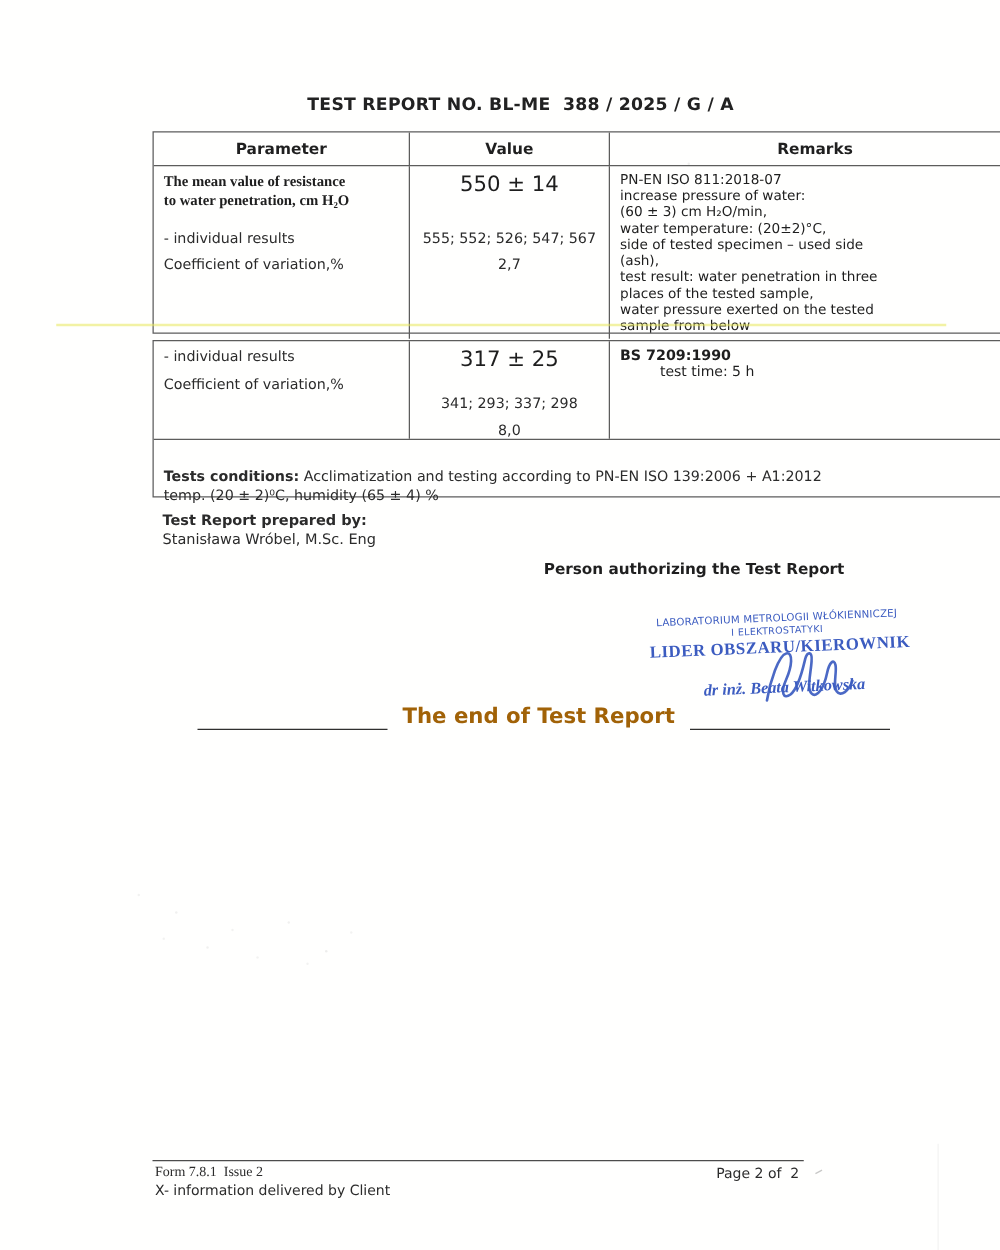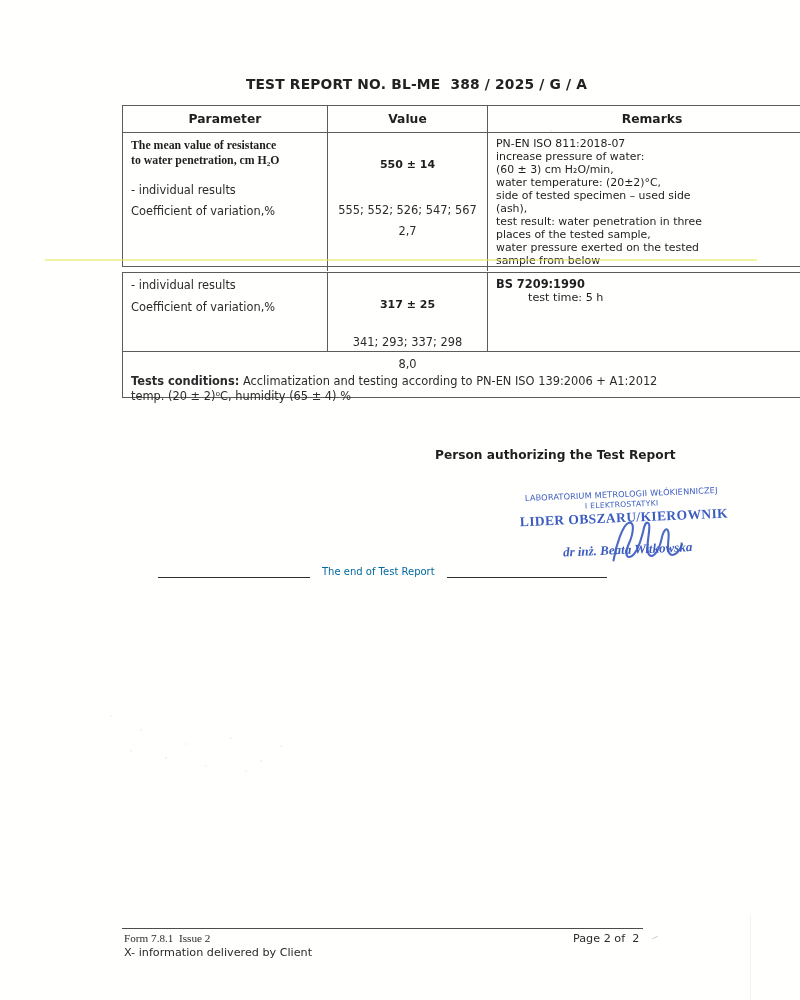--- a/index.html
+++ b/index.html
@@ -33,21 +33,21 @@
   .hcell {
     border-bottom: 1.2px solid #5c5c5c;
     display: flex; align-items: center; justify-content: center;
     font-weight: bold; font-size: 12.3px; color: #1f1f1f;
   }
   .coldiv { border-right: 1.2px solid #5c5c5c; }
 
   .pcell { padding: 5px 8px 4px 8px; }
   .pcell .main { font-weight: bold; font-size: 11.8px; line-height: 14.5px; color: #1e1e1e; font-family: Liberation Serif, serif; }
   .vcell { text-align: center; padding: 5px 4px 4px 4px; font-size: 11.6px; }
-  .vcell .main { font-weight: bold; font-size: 11px; color: #1e1e1e; margin-top: 20px; }
+  .vcell .main { font-weight: normal; font-size: 17px; color: #1e1e1e; }
 
   .sec1 .pcell .main, .sec1 .vcell .main { height: 45px; }
   .sec1 .subrow { height: 21px; font-size: 11.4px; }
   .sec2 .pcell .main, .sec2 .vcell .main { height: 37px; }
   .sec2 .subrow { height: 22px; font-size: 11.4px; }
 
   .rcell { padding: 4px 8px; font-size: 10.9px; line-height: 13px; color: #1e1e1e; }
   .rcell .std { font-weight: bold; font-size: 11.4px; line-height: 14px; }
   .rcell .det { font-size: 11.2px; line-height: 14px; margin-left: 32px; }
 
@@ -88,21 +88,21 @@
   .sig-svg { position: absolute; left: 88px; top: 30px; }
 
   
   .endline {
     position: absolute; left: 158px; top: 563px;
     display: flex; align-items: flex-end; gap: 12px;
   }
   .endline .rule { border-bottom: 1.6px solid #2f2f2f; height: 15px; }
   .endline .r-left { width: 152px; }
   .endline .r-right { width: 160px; }
-  .endline .txt { font-weight: normal; font-size: 10px; color: #0369a1; padding-bottom: 1px; }
+  .endline .txt { font-weight: bold; font-size: 17px; color: #a16207; padding-bottom: 1px; }
 
   
   .footer-rule { position: absolute; left: 122px; top: 928px; width: 521px; border-top: 1.5px solid #4c4c4c; }
   .footer-form { position: absolute; left: 124px; top: 932px; font-size: 11.2px; white-space: pre; font-family: Liberation Serif, serif; }
   .footer-note { position: absolute; left: 124px; top: 946px; font-size: 11.2px; }
   .footer-page { position: absolute; left: 573px; top: 932px; font-size: 11.2px; white-space: pre; }
 
   
   .yellow-line {
     position: absolute; left: 45px; top: 259px; width: 712px; height: 2px;
@@ -168,20 +168,24 @@
     <div class="rcell">
       <div class="std">BS 7209:1990</div>
       <div class="det">test time: 5 h</div>
     </div>
     <div class="conditions">
       <div><span class="lbl">Tests conditions:</span><span> Acclimatization and testing according to PN-EN ISO 139:2006 + A1:2012</span></div>
       <div>temp. (20 ± 2)⁰C, humidity (65 ± 4) %</div>
     </div>
   </div>
 
+  <div class="prepared">
+    <div class="lbl">Test Report prepared by:</div>
+    <div>Stanisława Wróbel, M.Sc. Eng</div>
+  </div>
 
   <div class="authorizing">Person authorizing the Test Report</div>
 
   <div class="stamp" id="stamp" style="color: rgb(60, 92, 192);">
     <div class="l1">LABORATORIUM METROLOGII WŁÓKIENNICZEJ</div>
     <div class="l2">I ELEKTROSTATYKI</div>
     <div class="l3">LIDER OBSZARU/KIEROWNIK</div>
     <div class="signer">dr inż. Beata Witkowska</div>
     <svg class="sig-svg" width="76" height="44" viewBox="0 0 76 44">
       <path d="M4 41 C7 26 15 5 21 4 C27 3 25 15 20 25 C15 35 17 41 23 37 C30 32 34 16 36 9 C38 3 42 3 41 11 C40 21 36 33 40 37 C44 41 50 33 53 21 C55 13 59 9 60 15 C61 21 57 31 60 36 C63 41 70 36 73 28" fill="none" stroke="#3c5cc0" stroke-width="2.1" stroke-linecap="round" opacity="0.92"></path>

